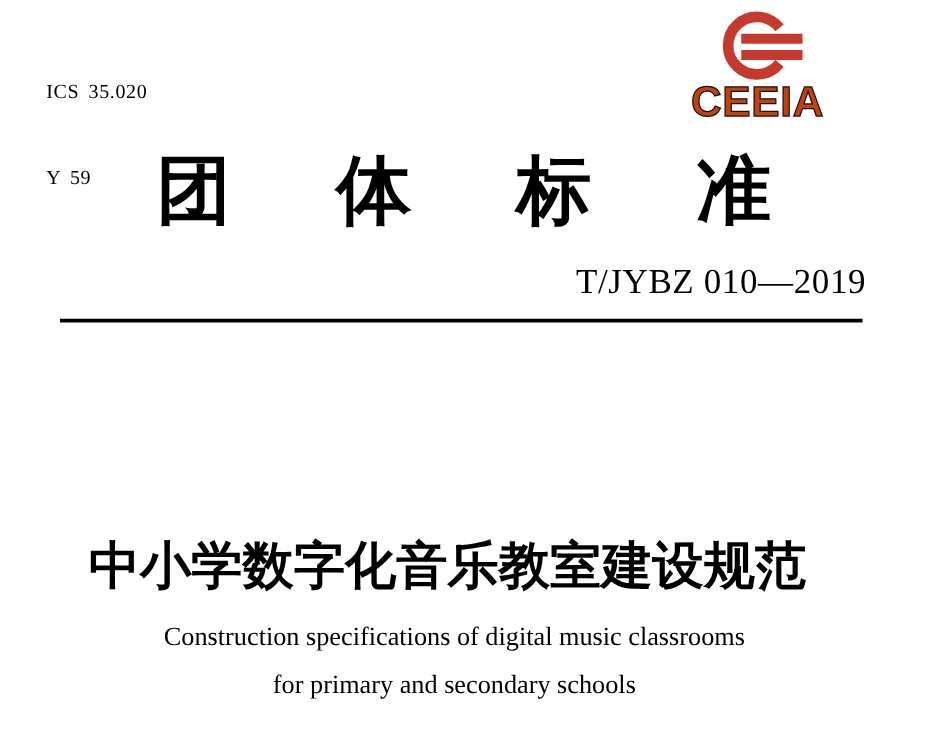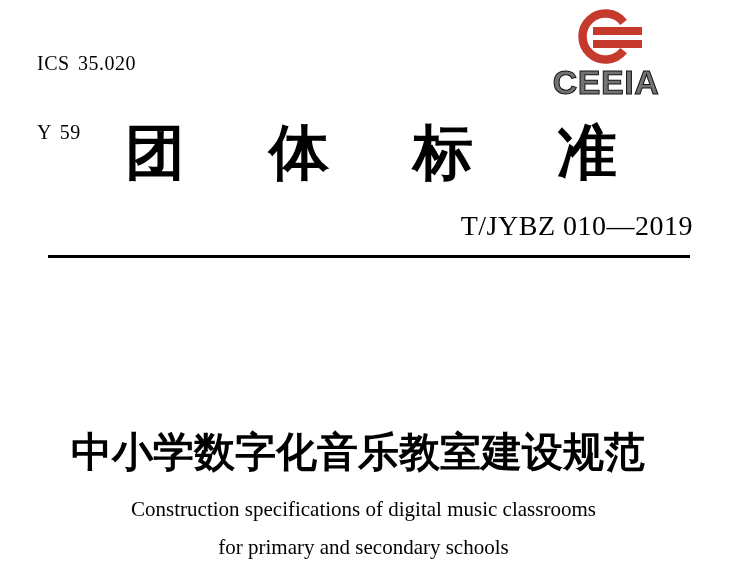--- a/index.html
+++ b/index.html
@@ -10,22 +10,22 @@
     height: 585px;
     background: #ffffff;
     color: #000000;
     font-family: "Liberation Serif", serif;
     overflow: hidden;
   }
   
   .meta-block {
     position: absolute;
     left: 37px;
-    top: 6px;
-    font-size: 20px;
+    top: 16px;
+    font-size: 16px;
     line-height: 23px;
     letter-spacing: 0.5px;
     word-spacing: 3px;
     white-space: pre;
   }
   
   .logo-emblem {
     position: absolute;
     left: 577px;
     top: 7px;
@@ -34,21 +34,21 @@
     position: absolute;
     left: 543px;
     top: 65px;
     width: 126px;
     text-align: center;
     font-family: "Liberation Sans", sans-serif;
     font-weight: bold;
     font-size: 34px;
     line-height: 34px;
     letter-spacing: 0.5px;
-    color: #737373;
+    color: #c2410c;
     -webkit-text-stroke: 1px #111111;
   }
   
   .std-type {
     position: absolute;
     left: 125px;
     top: 120px;
     width: 492px;
     display: flex;
     justify-content: space-between;

